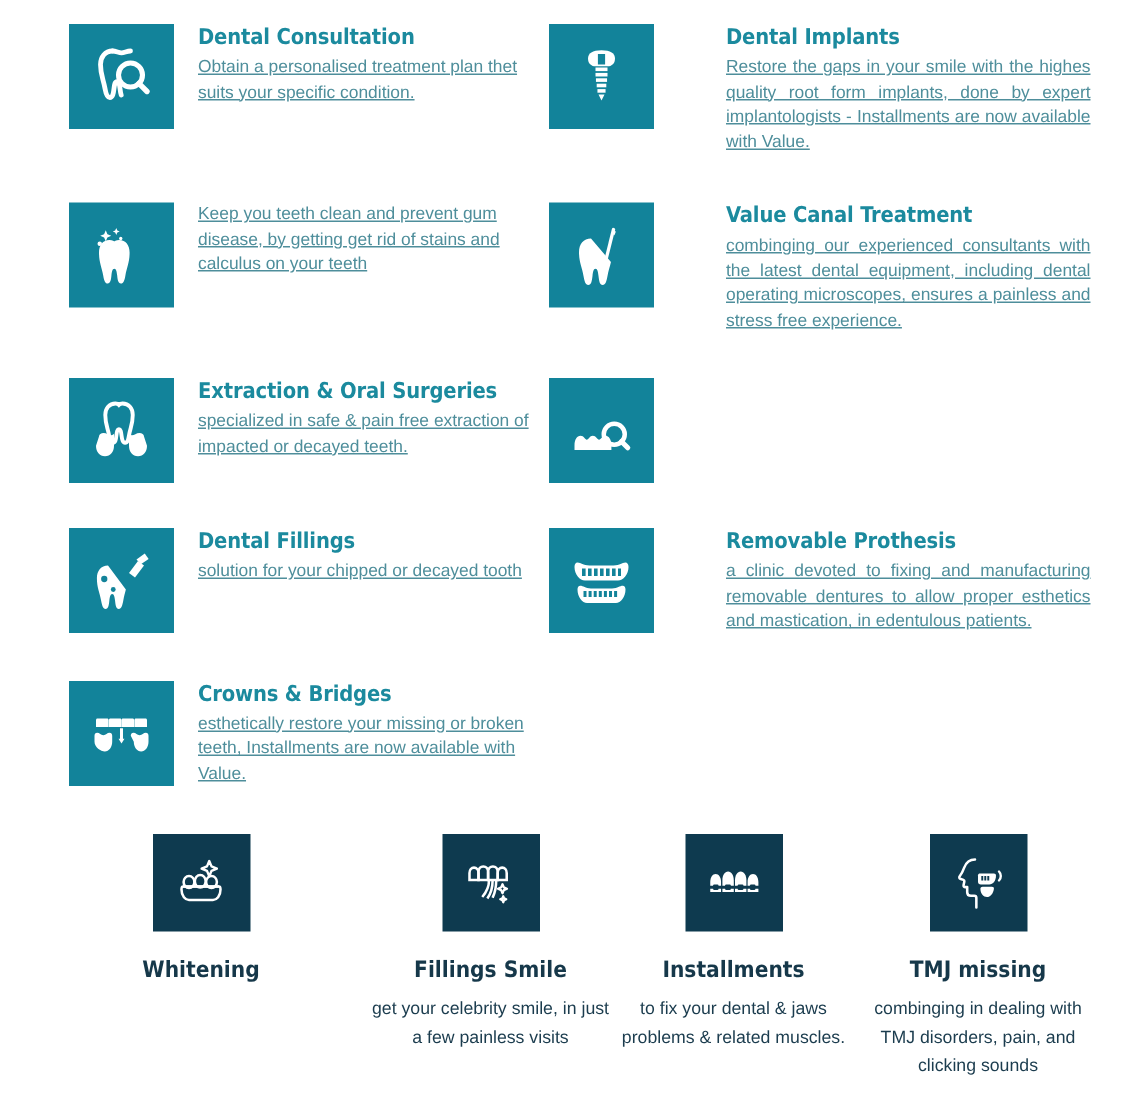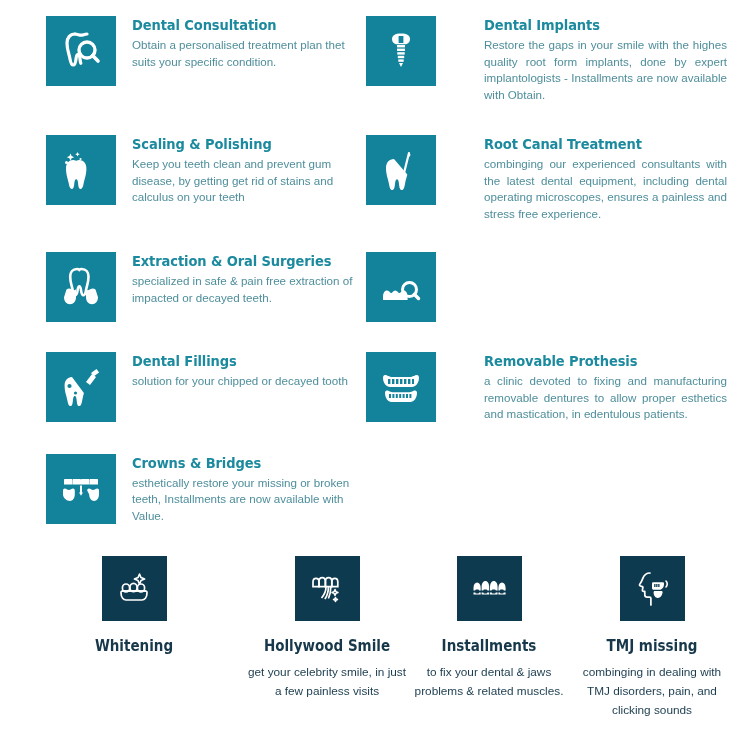--- a/index.html
+++ b/index.html
@@ -49,20 +49,21 @@
     color: #1B8A9E;
     letter-spacing: -0.1px;
     line-height: 18px;
     margin-bottom: 3px;
     white-space: nowrap;
   }
   .svc-desc {
     font-size: 11.6px;
     line-height: 16.5px;
     color: #4E8E9B;
+    text-decoration: underline;
   }
   .svc-col-left  .svc-desc { width: 228px; text-align: left; }
   .svc-col-right .svc-desc { width: 243px; text-align: justify; }
 
   
   .row-gap-1 { height: 32px; }
   .row-gap-2 { height: 30px; }
   .row-gap-3 { height: 30px; }
   .row-gap-4 { height: 31px; }
 
@@ -137,54 +138,53 @@
           <rect x="19" y="17" width="8" height="2.4" fill="#fff"></rect>
           <rect x="19" y="20.6" width="8" height="2.4" fill="#fff"></rect>
           <rect x="19.3" y="24.2" width="7.4" height="2.4" fill="#fff"></rect>
           <rect x="19.8" y="27.8" width="6.4" height="2.4" fill="#fff"></rect>
           <rect x="20.3" y="31.4" width="5.4" height="2.4" fill="#fff"></rect>
           <path d="M21 35h4l-2 4z" fill="#fff"></path>
         </svg>
       </div>
       <div class="svc-body">
         <div class="svc-title">Dental Implants</div>
-        <div class="svc-desc">Restore the gaps in your smile with the highes quality root form implants, done by expert implantologists - Installments are now available with Obtain.</div>
+        <div class="svc-desc">Restore the gaps in your smile with the highes quality root form implants, done by expert implantologists - Installments are now available with Value.</div>
       </div>
     </div>
   </div>
 
   <div class="row-gap-1"></div>
 
   <div class="service-row">
     <div class="service-col left svc-col-left">
       <div class="svc-tile">
         <svg width="46" height="46" viewBox="0 0 46 46">
           <path d="M15 13c-4.5 0-7 3.6-7 8.4 0 6.6 1.8 9.6 2.8 15.2.5 3.1 1.2 5.4 3 5.4 1.8 0 2.2-2.4 2.5-5.5.3-2.4.6-4.3 1.9-4.3 1.3 0 1.6 1.9 1.9 4.3.3 3.1.7 5.5 2.5 5.5 1.8 0 2.5-2.3 3-5.4 1-5.6 2.8-8.6 2.8-15.2 0-4.8-2.5-8.4-7-8.4-2.3 0-3.6 1.1-3.2 1.1S17.3 13 15 13z" fill="#fff"></path>
           <path d="M12.5 6.5l1.1 2.6 2.6 1.1-2.6 1.1-1.1 2.6-1.1-2.6L8.8 10.2l2.6-1.1z" fill="#fff"></path>
           <path d="M19.5 5l.7 1.6 1.6.7-1.6.7-.7 1.6-.7-1.6-1.6-.7 1.6-.7z" fill="#fff"></path>
           <circle cx="8.5" cy="15.5" r="1.5" fill="#fff"></circle>
           <circle cx="22.5" cy="12" r="1.1" fill="#fff"></circle>
         </svg>
       </div>
       <div class="svc-body">
-        <div class="svc-title">Scaling &amp; Polishing</div>
         <div class="svc-desc">Keep you teeth clean and prevent gum disease, by getting get rid of stains and calculus on your teeth</div>
       </div>
     </div>
 
     <div class="service-col right svc-col-right">
       <div class="svc-tile">
         <svg width="46" height="46" viewBox="0 0 46 46">
           <path d="M16 12c-5 0-8 3.8-8 9 0 7 2 10 3 16 .6 3.4 1.3 6 3.2 6 2 0 2.4-2.6 2.8-6 .3-2.6.6-4.8 2-4.8 1.4 0 1.7 2.2 2 4.8.4 3.4.8 6 2.8 6 1.9 0 2.6-2.6 3.2-6 .6-3.6 1.6-6.2 2.3-9.4" fill="#fff"></path>
           <line x1="31" y1="6" x2="25" y2="30" stroke="#fff" stroke-width="2.2" stroke-linecap="round"></line>
           <path d="M30 6.5l2.6.9-1 2.6z" fill="#fff"></path>
         </svg>
       </div>
       <div class="svc-body">
-        <div class="svc-title">Root Canal Treatment</div>
+        <div class="svc-title">Value Canal Treatment</div>
         <div class="svc-desc">combinging our experienced consultants with the latest dental equipment, including dental operating microscopes, ensures a painless and stress free experience.</div>
       </div>
     </div>
   </div>
 
   <div class="row-gap-2"></div>
 
   <div class="service-row">
     <div class="service-col left svc-col-left">
       <div class="svc-tile">
@@ -317,21 +317,21 @@
           <path d="M21 20c0 4-1.5 7.5-4.5 11"></path>
           <path d="M23.4 20c0 4.5-1 8.5-3.5 12"></path>
           <path d="M25.8 20c0 4-.7 8-2.4 11.5"></path>
         </g>
         <g fill="none" stroke="#fff" stroke-width="1.5" stroke-linejoin="round">
           <path d="M30 22.5l.9 2.1 2.1.9-2.1.9-.9 2.1-.9-2.1-2.1-.9 2.1-.9z"></path>
           <path d="M30.5 30.5l.6 1.4 1.4.6-1.4.6-.6 1.4-.6-1.4-1.4-.6 1.4-.6z"></path>
         </g>
       </svg>
     </div>
-    <div class="feat-title">Hollywood Smile</div>
+    <div class="feat-title">Fillings Smile</div>
     <div class="feat-desc">get your celebrity smile, in just a few painless visits</div>
   </div>
 
   <div class="feature-item feat-2">
     <div class="feat-tile">
       <svg width="44" height="44" viewBox="0 0 44 44">
         <g fill="#fff">
           <path d="M6.5 21c0-3.2 1.5-5.4 3.6-5.4S13.7 17.8 13.7 21v6.6H6.5z"></path>
           <path d="M14.6 20c0-3.6 1.6-6 3.8-6s3.8 2.4 3.8 6v7.6h-7.6z"></path>
           <path d="M23 20c0-3.6 1.6-6 3.8-6s3.8 2.4 3.8 6v7.6H23z"></path>

